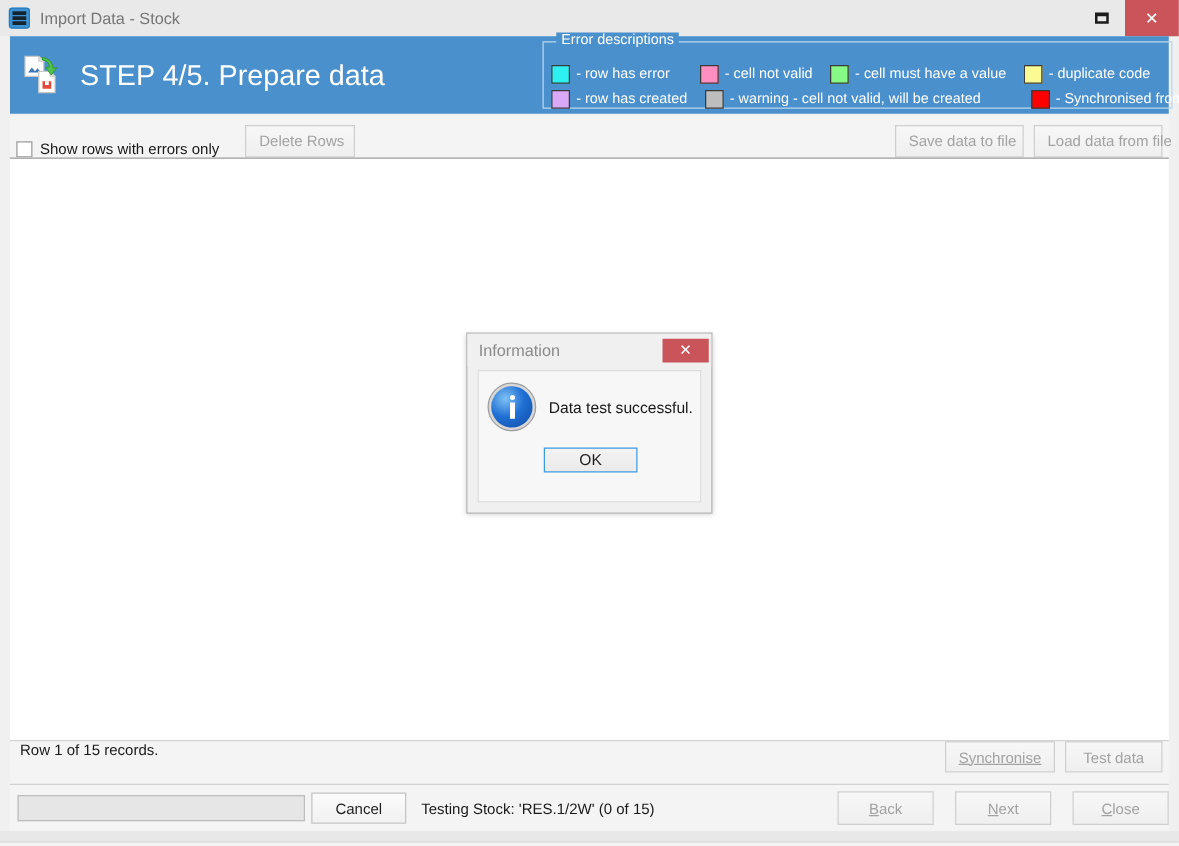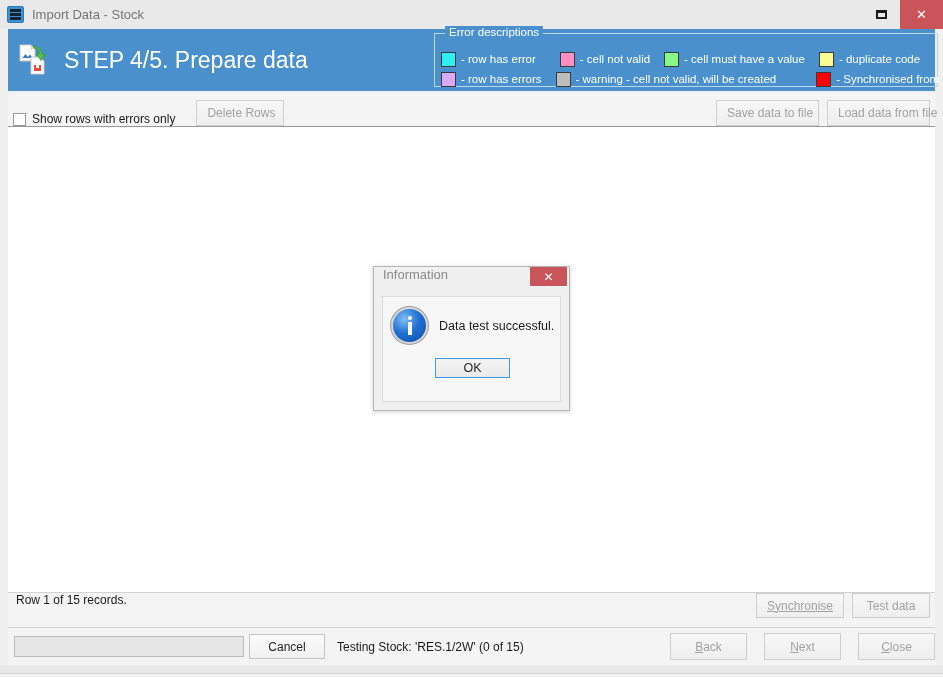--- a/index.html
+++ b/index.html
@@ -319,21 +319,21 @@
     height: 145px;
     background: #f0f0f0;
     border: 1px solid #b5b5b5;
     box-sizing: border-box;
     box-shadow: 0 1px 4px rgba(0,0,0,0.18);
     pointer-events: auto;
   }
   #dialog-titlebar {
     height: 26px;
     display: flex;
-    align-items: flex-start;
+    align-items: center;
     background: #f0f0f0;
   }
   #dialog-title {
     margin-left: 9px;
     font-size: 13px;
     color: #8a8a8a;
   }
   #dialog-close-btn {
     margin-left: auto;
     width: 37px; height: 19px;
@@ -479,21 +479,21 @@
             <span class="legend-label">- cell must have a value</span>
           </div>
           <div class="legend-item" style="margin-left:4px">
             <span class="legend-swatch" style="background:#fbfb94"></span>
             <span class="legend-label">- duplicate code</span>
           </div>
         </div>
         <div class="legend-row">
           <div class="legend-item">
             <span class="legend-swatch" style="background:#d9a9f7"></span>
-            <span class="legend-label">- row has errors</span>
+            <span class="legend-label">- row has created</span>
           </div>
           <div class="legend-item" style="margin-left:4px">
             <span class="legend-swatch" style="background:#bdbdbd"></span>
             <span class="legend-label">- warning - cell not valid, will be created</span>
           </div>
           <div class="legend-item" style="margin-left:30px">
             <span class="legend-swatch" style="background:#fe0000"></span>
             <span class="legend-label">- Synchronised from Jim2</span>
           </div>
         </div>

